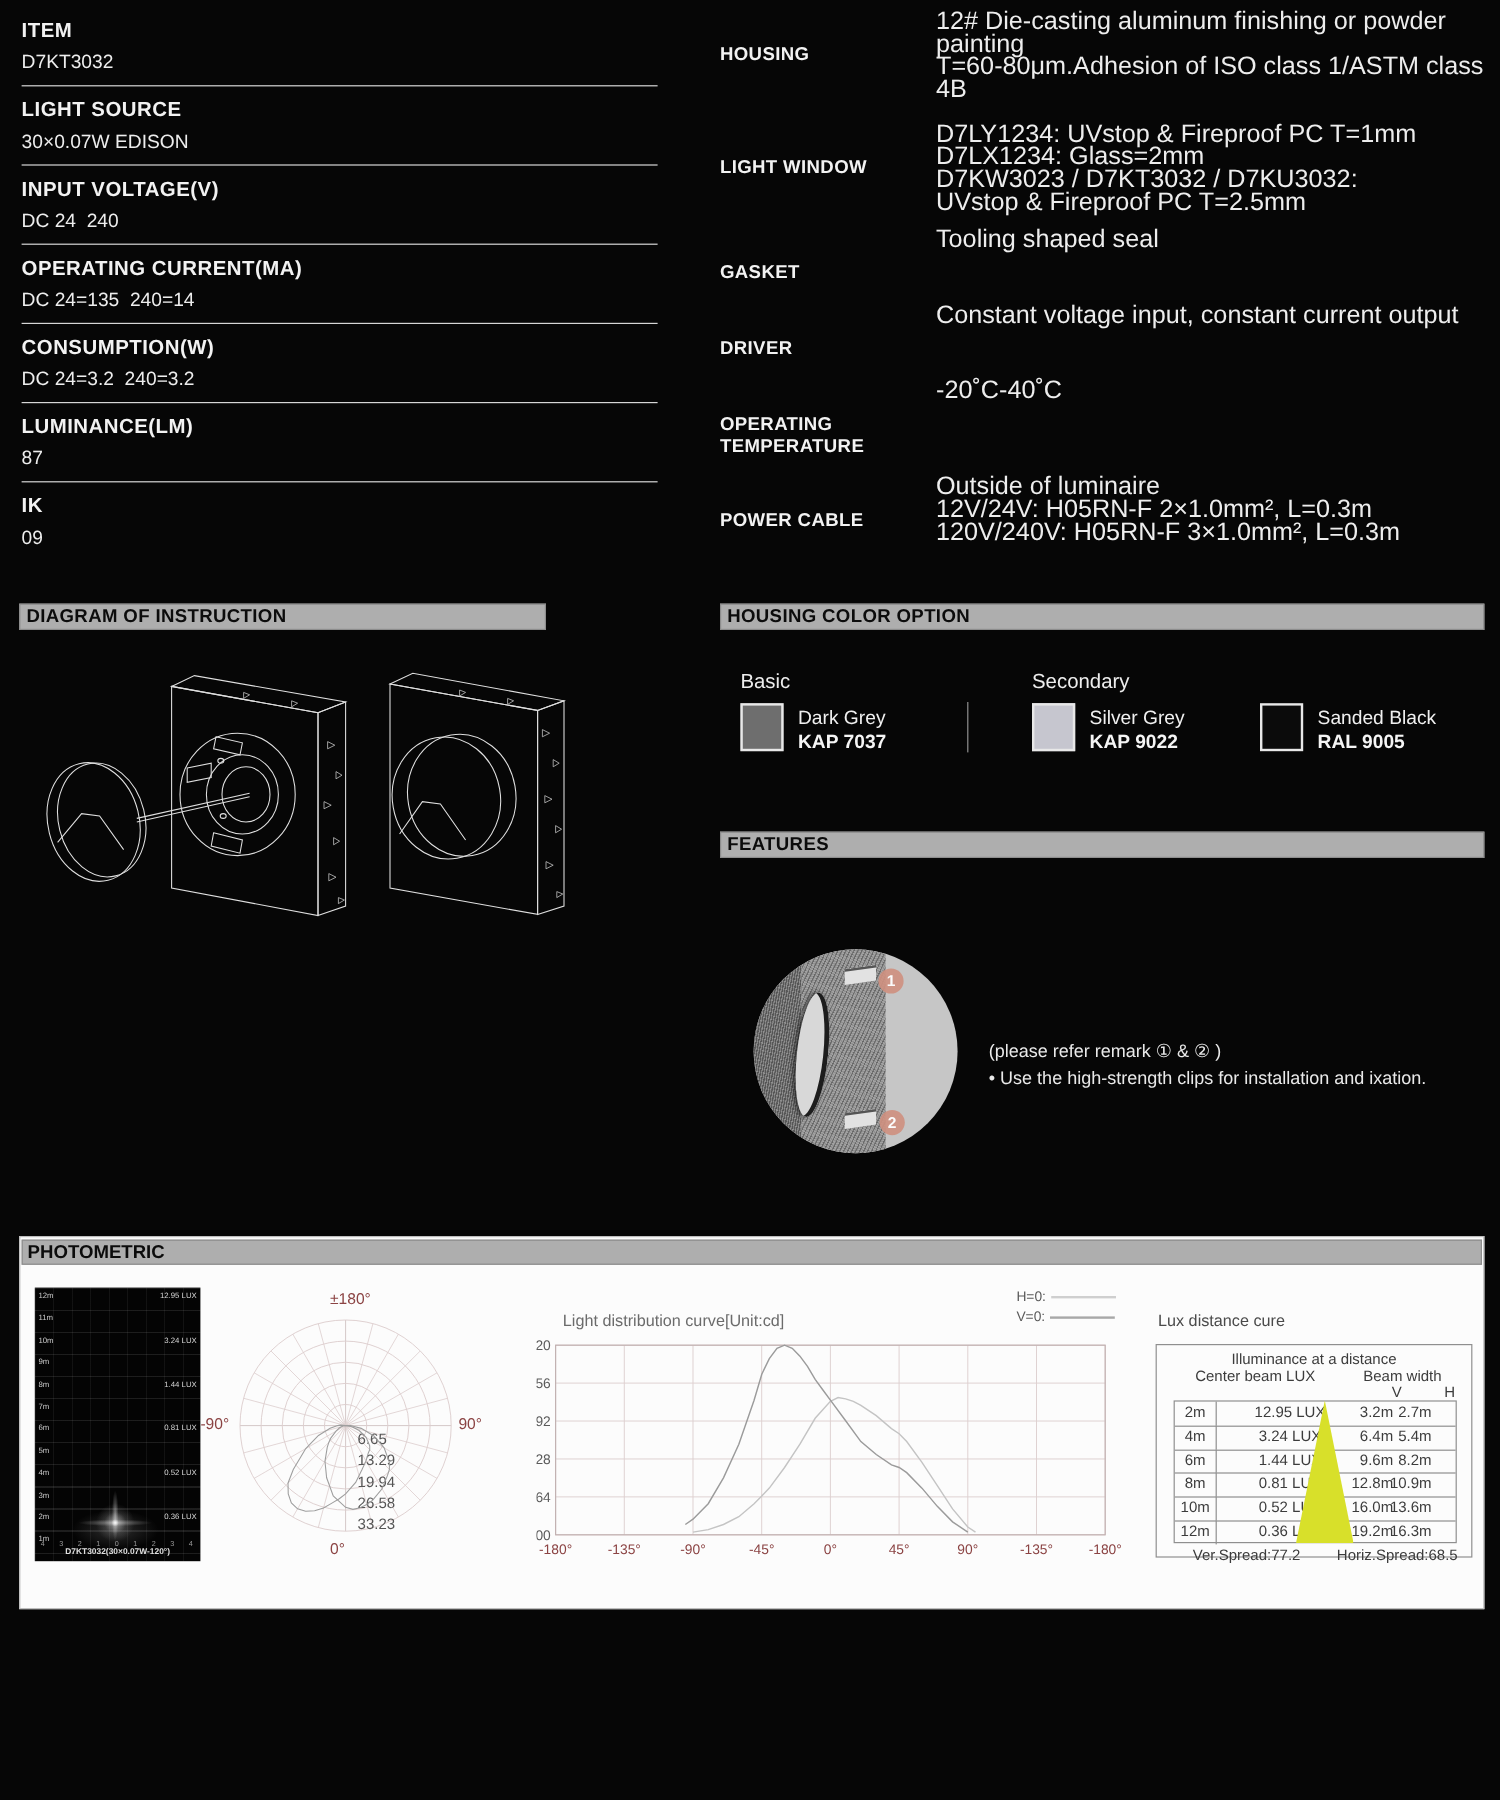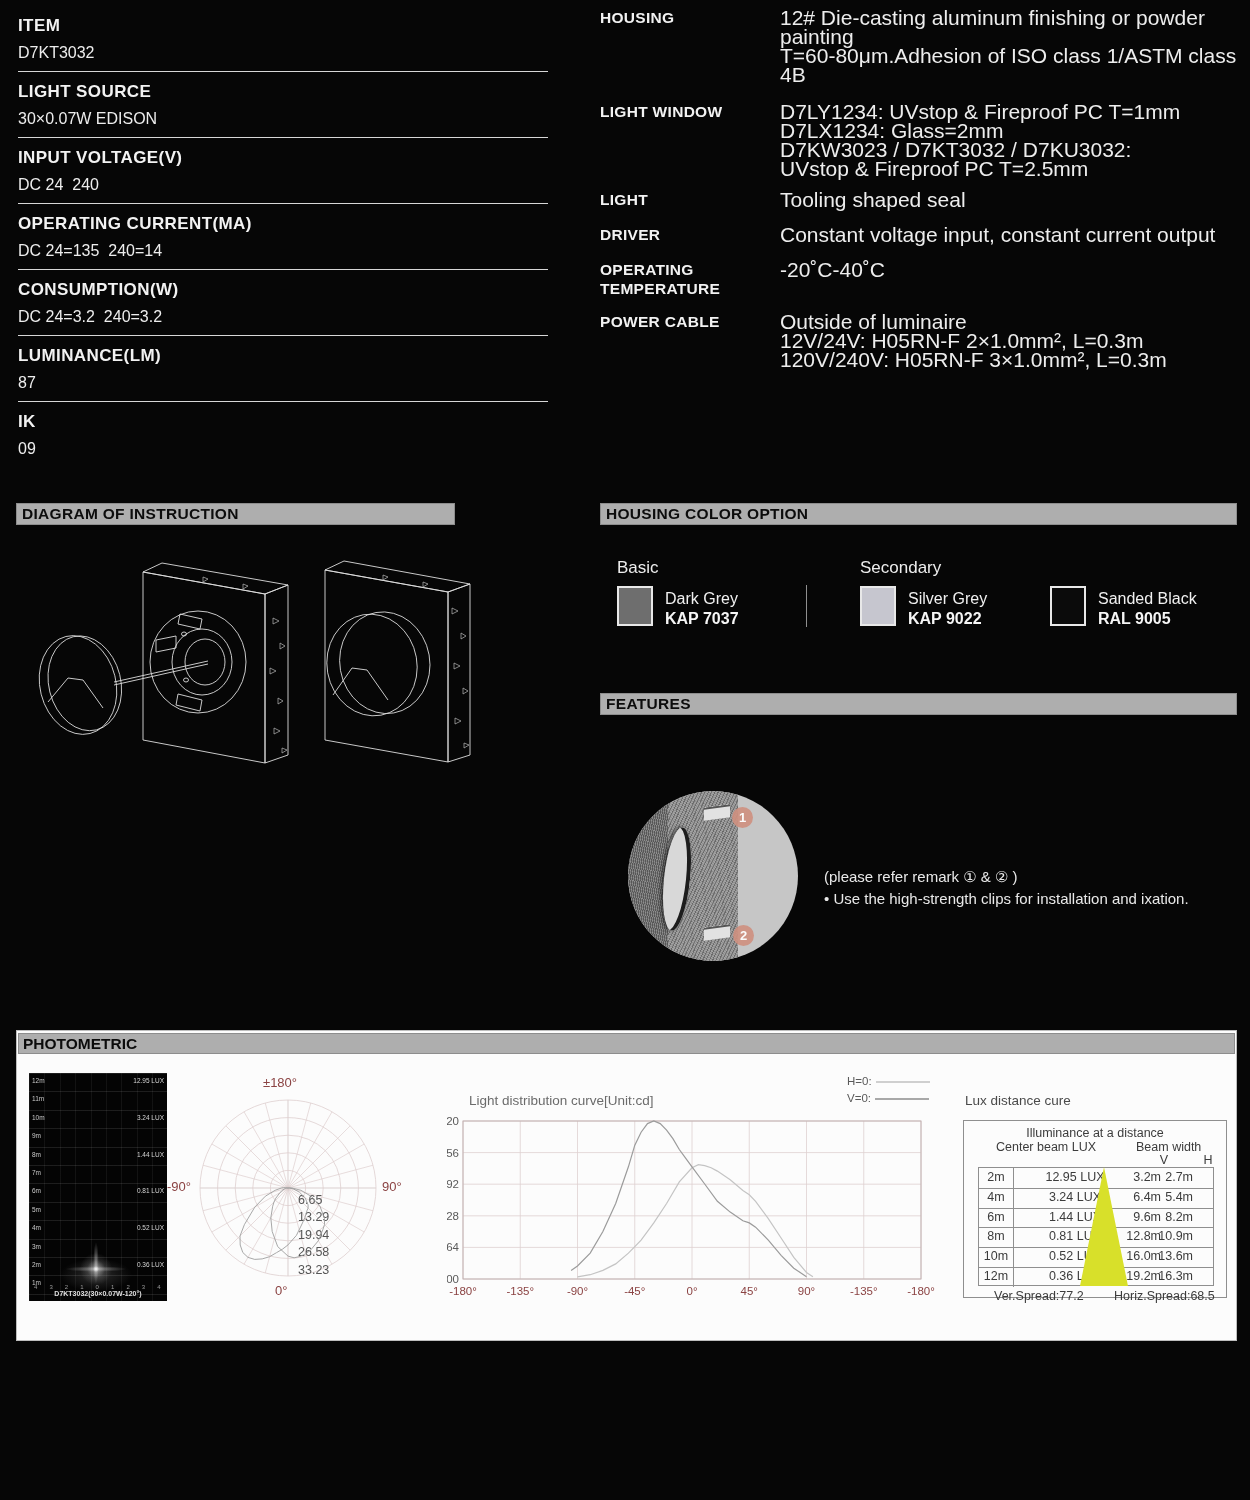--- a/index.html
+++ b/index.html
@@ -6,21 +6,21 @@
   #page{position:relative;width:1250px;height:1500px;background:#060606;overflow:hidden;
         font-family:"Liberation Sans",sans-serif;color:#f2f2f2;}
   
   .spec-left{position:absolute;left:18px;top:6px;width:530px;}
   .spec-row{height:66px;border-bottom:1px solid #d6d6d6;padding-top:7px;box-sizing:border-box;}
   .spec-row:last-child{border-bottom:none;}
   .spec-row .lab{font-size:17px;font-weight:bold;letter-spacing:.4px;line-height:26px;}
   .spec-row .val{font-size:16px;line-height:27px;white-space:pre-wrap;color:#ededed;}
   .spec-right{position:absolute;left:600px;top:8px;width:645px;}
   .rrow{display:flex;align-items:flex-start;}
-  .rrow .rlab{width:180px;flex:0 0 180px;font-size:15.5px;font-weight:bold;letter-spacing:.3px;line-height:19px;padding-top:0;}
+  .rrow .rlab{width:180px;flex:0 0 180px;font-size:15.5px;font-weight:bold;letter-spacing:.3px;line-height:19px;padding-top:0;margin-top:28px;}
   .rrow .rval{font-size:21px;line-height:19px;white-space:pre-wrap;color:#ededed;}
   .rrow.m18{margin-bottom:18px;} .rrow.m12{margin-bottom:12px;} .rrow.m16{margin-bottom:16px;} .rrow.m14{margin-bottom:14px;}
   
   .bar{position:absolute;height:22px;background:#aeaeae;border:1px solid #8d8d8d;box-sizing:border-box;
        color:#0c0c0c;font-size:15.5px;font-weight:bold;letter-spacing:.3px;line-height:20px;padding-left:5px;}
   
   #diagram-svg{position:absolute;left:18px;top:548px;}
   #diagram-svg *{vector-effect:non-scaling-stroke;}
   
   .hc-group-label{position:absolute;font-size:17px;color:#ededed;}
@@ -135,21 +135,21 @@
 T=60-80μm.Adhesion of ISO class 1/ASTM class 4B</div>
     </div>
     <div class="rrow m12">
       <div class="rlab">LIGHT WINDOW</div>
       <div class="rval">D7LY1234: UVstop &amp; Fireproof PC T=1mm
 D7LX1234: Glass=2mm
 D7KW3023 / D7KT3032 / D7KU3032:
 UVstop &amp; Fireproof PC T=2.5mm</div>
     </div>
     <div class="rrow m16">
-      <div class="rlab">LIGHT</div>
+      <div class="rlab">GASKET</div>
       <div class="rval">Tooling shaped seal</div>
     </div>
     <div class="rrow m16">
       <div class="rlab">DRIVER</div>
       <div class="rval">Constant voltage input, constant current output</div>
     </div>
     <div class="rrow m14">
       <div class="rlab">OPERATING TEMPERATURE</div>
       <div class="rval">-20˚C-40˚C</div>
     </div>
@@ -315,21 +315,21 @@
           <circle cx="121" cy="117" r="70.4" stroke="#decfcf" fill="none" stroke-width="0.8"></circle>
           <circle cx="121" cy="117" r="88" stroke="#decfcf" fill="none" stroke-width="0.8"></circle>
           <text x="131" y="132.6" fill="#555" font-size="12.5">6.65</text>
           <text x="131" y="150.2" fill="#555" font-size="12.5">13.29</text>
           <text x="131" y="167.8" fill="#555" font-size="12.5">19.94</text>
           <text x="131" y="185.4" fill="#555" font-size="12.5">26.58</text>
           <text x="131" y="203" fill="#555" font-size="12.5">33.23</text>
           <path d="M121,117 L119.7,117.0 L118.4,117.5 L116.0,118.8 L113.0,121.6 L108.8,127.2 L107.0,131.0 L105.7,135.2 L103.8,146.8 L105.2,160.5 L110.7,175.6 L121.0,185.1 L127.1,186.8 L133.1,185.4 L138.6,182.8 L143.6,179.1 L151.4,169.7 L155.9,158.5 L157.5,153.5 L157.5,147.6 L153.1,135.5 L144.6,125.6 L134.0,119.3 L125.0,117.0 L122.3,116.9 Z" stroke="#9e9e9e" fill="none" stroke-width="0.9"></path>
           <path d="M121,117 L116.6,116.6 L114.4,117.0 L108.1,119.3 L98.4,125.2 L87.8,136.1 L77.4,153.6 L73.0,165.0 L73.2,174.0 L75.8,181.5 L81.0,186.4 L87.7,188.4 L95.2,187.9 L102.6,185.7 L109.6,181.6 L115.7,178.0 L121.0,173.9 L129.4,164.4 L134.5,154.0 L138.0,146.4 L140.0,139.6 L141.1,137.1 L141.1,133.9 L138.1,126.8 L132.3,121.1 L126.4,117.9 L122.1,117.0 Z" stroke="#9e9e9e" fill="none" stroke-width="0.9"></path>
         </svg>
-      <span class="polar-anglab" style="left:96px;top:4px;">±180°</span>
+      <span class="polar-anglab" style="left:108px;top:4px;">±180°</span>
       <span class="polar-anglab" style="left:0px;top:108px;">-90°</span>
       <span class="polar-anglab" style="left:215px;top:108px;">90°</span>
       <span class="polar-anglab" style="left:108px;top:212px;">0°</span>
     </div>
 
     <div class="dist-wrap">
       <div class="dist-title">Light distribution curve[Unit:cd]</div>
       <div class="legend" style="left:400px;top:4px;">
         <span>H=0:</span><span class="sw" style="background-color: rgb(207, 207, 207);"></span>
       </div>

